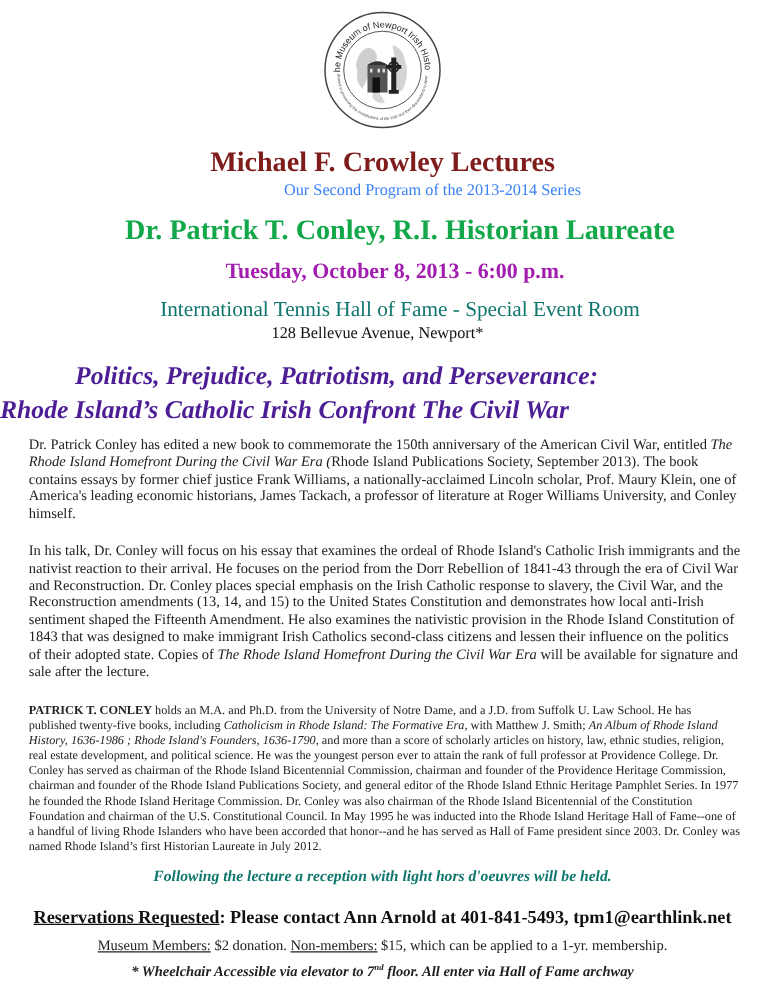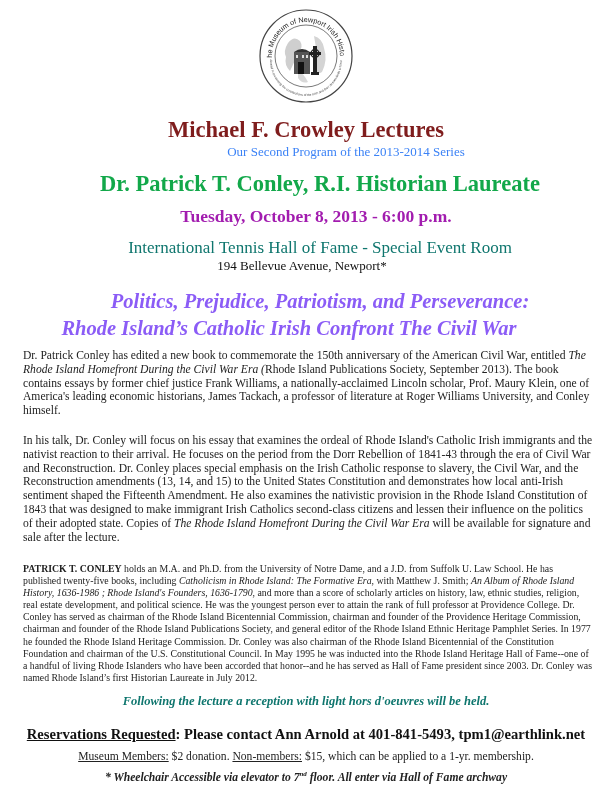--- a/index.html
+++ b/index.html
@@ -6,21 +6,21 @@
   body { width:612px; height:792px; position:relative; overflow:hidden; font-family:"Liberation Serif", serif; color:#1a1a1a; }
   .abs { position:absolute; }
   .center { left:0; width:612px; text-align:center; }
   .logo { left:258px; top:8px; width:96px; height:96px; }
   .title { top:117px; font-size:22.5px; font-weight:bold; color:#7f1d1d; }
   .subtitle { top:144px; font-size:13px; color:#3b82f6;padding-left:40px; }
   .speaker { top:171px; left:70px; width:500px; text-align:center; font-size:22.5px; font-weight:bold; color:#12a84a; }
   .datetime { top:206px; font-size:17.5px; font-weight:bold; color:#a21caf;margin-left:10px; }
   .venue { top:238px; left:70px; width:500px; text-align:center; font-size:17px; color:#0f766e; }
   .address { top:258px; left:92px; width:420px; text-align:center; font-size:13px; color:#111; }
-  .lecture { left:60px; width:520px; text-align:center; font-size:20.5px; font-weight:bold; font-style:italic; color:#8b5cf6; }
+  .lecture { left:60px; width:520px; text-align:left; font-size:20.5px; font-weight:bold; font-style:italic; color:#4c1d95; }
   .lecture.l1 { top:290px; }
   .lecture.l2 { top:317px; left:0; width:578px; }
   .para { left:23px; width:570px; font-size:11.6px; line-height:13.8px; color:#222; }
   .para i { font-style:italic; }
   .p1 { top:349px; }
   .p2 { top:434px; }
   .bio { left:23px; width:570px; top:563px; font-size:9.8px; line-height:12.1px; color:#222; }
   .reception { top:694px; font-size:12.5px; font-style:italic; font-weight:bold; color:#0f766e; }
   .reserve { top:726px; font-size:14.6px; font-weight:bold; color:#111; }
   .reserve u { text-decoration:underline; }
@@ -67,21 +67,21 @@
       <textPath href="#arcBot" startOffset="50%" text-anchor="middle">Dedicated to preserving the contributions of the Irish and their descendants to Newport</textPath>
     </text>
   </svg>
 </div>
 
 <div class="abs center title">Michael F. Crowley Lectures</div>
 <div class="abs center subtitle">Our Second Program of the 2013-2014 Series</div>
 <div class="abs speaker">Dr. Patrick T. Conley, R.I. Historian Laureate</div>
 <div class="abs center datetime">Tuesday, October 8, 2013 - 6:00 p.m.</div>
 <div class="abs venue">International Tennis Hall of Fame - Special Event Room</div>
-<div class="abs address">194 Bellevue Avenue, Newport*</div>
+<div class="abs address">128 Bellevue Avenue, Newport*</div>
 
 <div class="abs lecture l1">Politics, Prejudice, Patriotism, and Perseverance:</div>
 <div class="abs lecture l2">Rhode Island’s Catholic Irish Confront The Civil War</div>
 
 <div class="abs para p1">
   <span>Dr. Patrick Conley has edited a new book to commemorate the 150th anniversary of the American Civil War, entitled </span><i>The Rhode Island Homefront During the Civil War Era (</i><span>Rhode Island Publications Society, September 2013).  The book contains essays by former chief justice Frank Williams, a nationally-acclaimed Lincoln scholar, Prof. Maury Klein, one of America's leading economic historians, James Tackach, a professor of literature at Roger Williams University, and Conley himself.</span>
 </div>
 
 <div class="abs para p2">
   <span>In his talk, Dr. Conley will focus on his essay that examines the ordeal of Rhode Island's Catholic Irish immigrants and the nativist reaction to their arrival. He focuses on the period from the Dorr Rebellion of 1841-43 through the era of Civil War and Reconstruction.  Dr. Conley places special emphasis on the Irish Catholic response to slavery, the Civil War, and the Reconstruction amendments (13, 14, and 15) to the United States Constitution and demonstrates how local anti-Irish sentiment shaped the Fifteenth Amendment.  He also examines the nativistic provision in the Rhode Island Constitution of 1843 that was designed to make immigrant Irish Catholics second-class citizens and lessen their influence on the politics of their adopted state.  Copies of </span><i>The Rhode Island Homefront During the Civil War Era</i><span> will be available for signature and sale after the lecture.</span>

